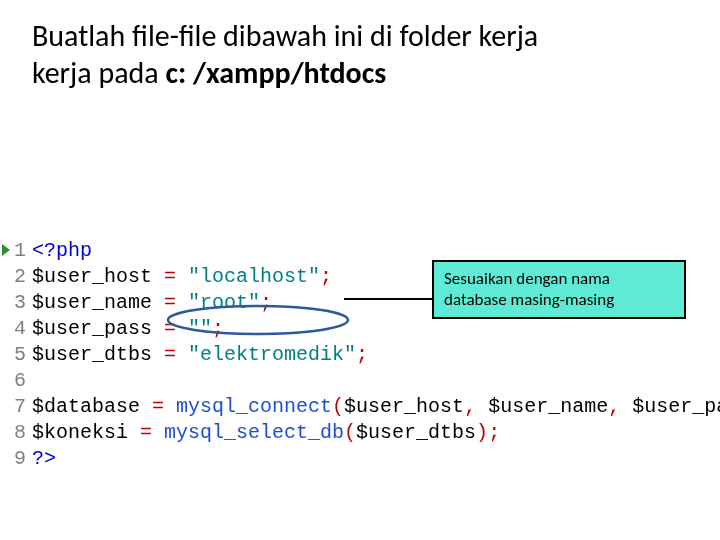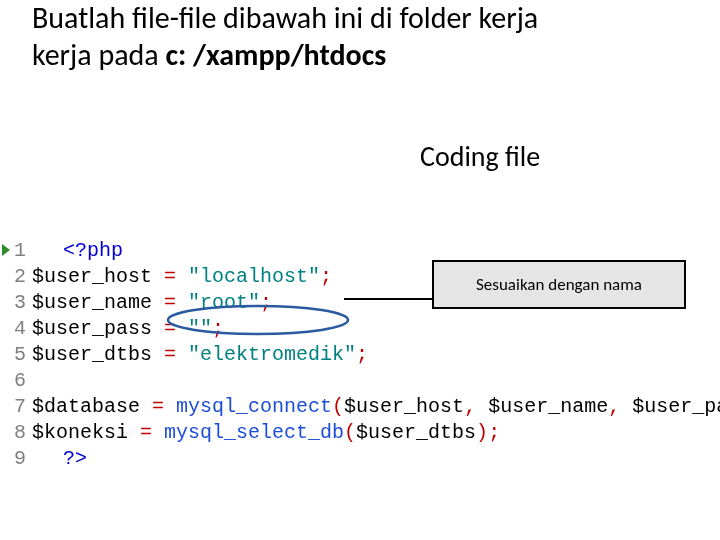--- a/index.html
+++ b/index.html
@@ -7,21 +7,21 @@
     padding: 0;
     width: 720px;
     height: 540px;
     font-family: Calibri, Arial, sans-serif;
     background: #fff;
     position: relative;
     color: #000;
   }
   .heading {
     position: absolute;
-    top: 0;
+    top: 18px;
     left: 32px;
     width: 650px;
     font-size: 30px;
     line-height: 1.22;
   }
   .heading .bold-under {
     font-weight: 700;
   }
   .subtitle {
     position: absolute;
@@ -49,36 +49,35 @@
   .gutter.marked::before {
     content: "";
     display: inline-block;
     width: 0; height: 0;
     border-top: 6px solid transparent;
     border-bottom: 6px solid transparent;
     border-left: 8px solid #2e8b2e;
     margin-right: -2px;
     transform: translateX(-6px);
   }
-  .kw  { color: #0000d0; margin-left: 31px; }   
+  .kw  { color: #0000d0; }   
   .var { color: #000000; }
   .op  { color: #c00000; }   
   .str { color: #008080; }   
   .fn  { color: #1d4ed8; }
   .note-box {
     position: absolute;
     top: 260px;
     left: 432px;
     border: 2px solid #000;
-    padding: 12px 10px;
+    padding: 6px 10px;
     width: 230px;
     font-size: 17px;
     line-height: 1.25;
-    background: #e5e5e5;
-    text-align: center;
+    background: #5eead4;
   }
   .note-line {
     position: absolute;
     top: 298px;
     left: 344px;
     width: 88px;
     height: 2px;
     background: #000;
   }
   svg.ellipse-anno {
@@ -92,21 +91,21 @@
 </style>
 </head>
 <body>
 
 <div class="heading">
   <span>Buatlah file-file dibawah ini di folder kerja</span><br>
   <span>kerja pada </span><span class="bold-under">c: /xampp/htdocs</span>
 </div>
 
 <div class="subtitle">
-  <span>Coding file</span><br>
+  <br>
 </div>
 
 <div class="code">
 <span class="gutter marked">1</span><span class="kw">&lt;?php</span>
 <span class="gutter">2</span><span class="var">$user_host</span><span class="op"> = </span><span class="str">"localhost"</span><span class="op">;</span>
 <span class="gutter">3</span><span class="var">$user_name</span><span class="op"> = </span><span class="str">"root"</span><span class="op">;</span>
 <span class="gutter">4</span><span class="var">$user_pass</span><span class="op"> = </span><span class="str">""</span><span class="op">;</span>
 <span class="gutter">5</span><span class="var">$user_dtbs</span><span class="op"> = </span><span class="str">"elektromedik"</span><span class="op">;</span>
 <span class="gutter">6</span>
 <span class="gutter">7</span><span class="var">$database</span><span class="op"> = </span><span class="fn">mysql_connect</span><span class="op">(</span><span class="var">$user_host</span><span class="op">, </span><span class="var">$user_name</span><span class="op">, </span><span class="var">$user_pass</span>
@@ -115,13 +114,14 @@
 </div>
 
 <svg class="ellipse-anno" viewBox="0 0 188 36">
   <ellipse cx="94" cy="18" rx="90" ry="14" fill="none" stroke="#2a5aa0" stroke-width="2.5"></ellipse>
 </svg>
 
 <div class="note-line"></div>
 
 <div class="note-box">
   <span>Sesuaikan dengan nama</span><br>
+  <span>database masing-masing</span>
 </div>
 
 </body></html>

